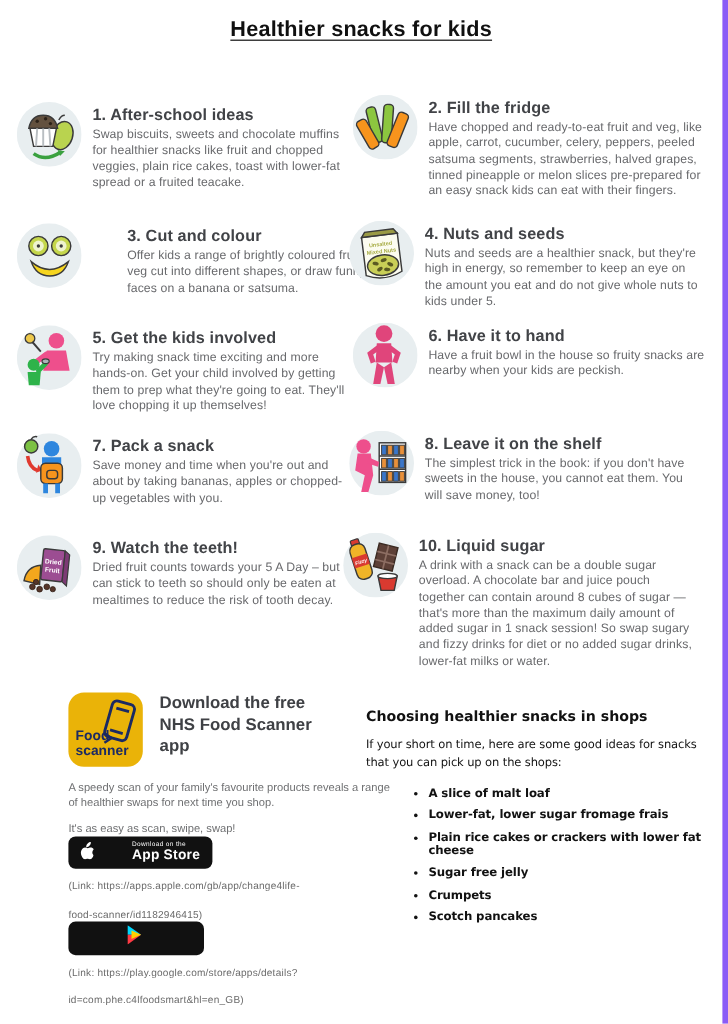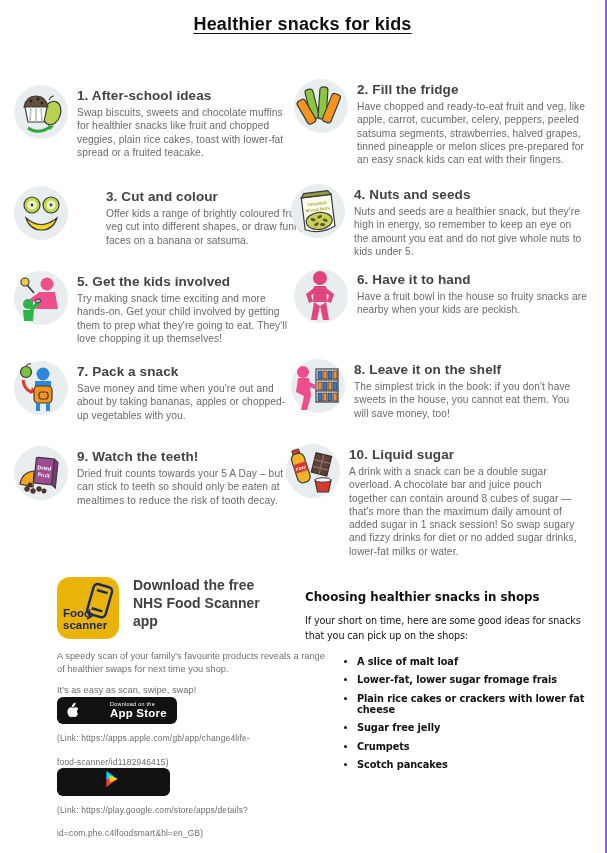--- a/index.html
+++ b/index.html
@@ -1,18 +1,18 @@
 <!DOCTYPE html>
 <html><head>
 <meta charset="utf-8">
 <style>
   html,body{margin:0;padding:0;background:#fff;}
   body{width:607px;height:853px;overflow:hidden;position:relative;
        font-family:"Liberation Sans",sans-serif;-webkit-font-smoothing:antialiased;}
-  #page{position:absolute;inset:0;background:#ffffff;border-right:2px solid #8b5cf6;}
+  #page{position:absolute;inset:0;background:#ffffff;border-right:5px solid #8b5cf6;}
 
   
   #title{position:absolute;top:14px;left:0;right:0;text-align:center;}
   #title span{font-size:18px;font-weight:700;color:#101010;text-decoration:underline;
               text-underline-offset:3px;letter-spacing:.2px;}
 
   
   .tip{position:absolute;display:flex;gap:9px;align-items:flex-start;}
   .ticon{width:54px;height:54px;flex:0 0 54px;}
   .ticon svg{display:block;}

